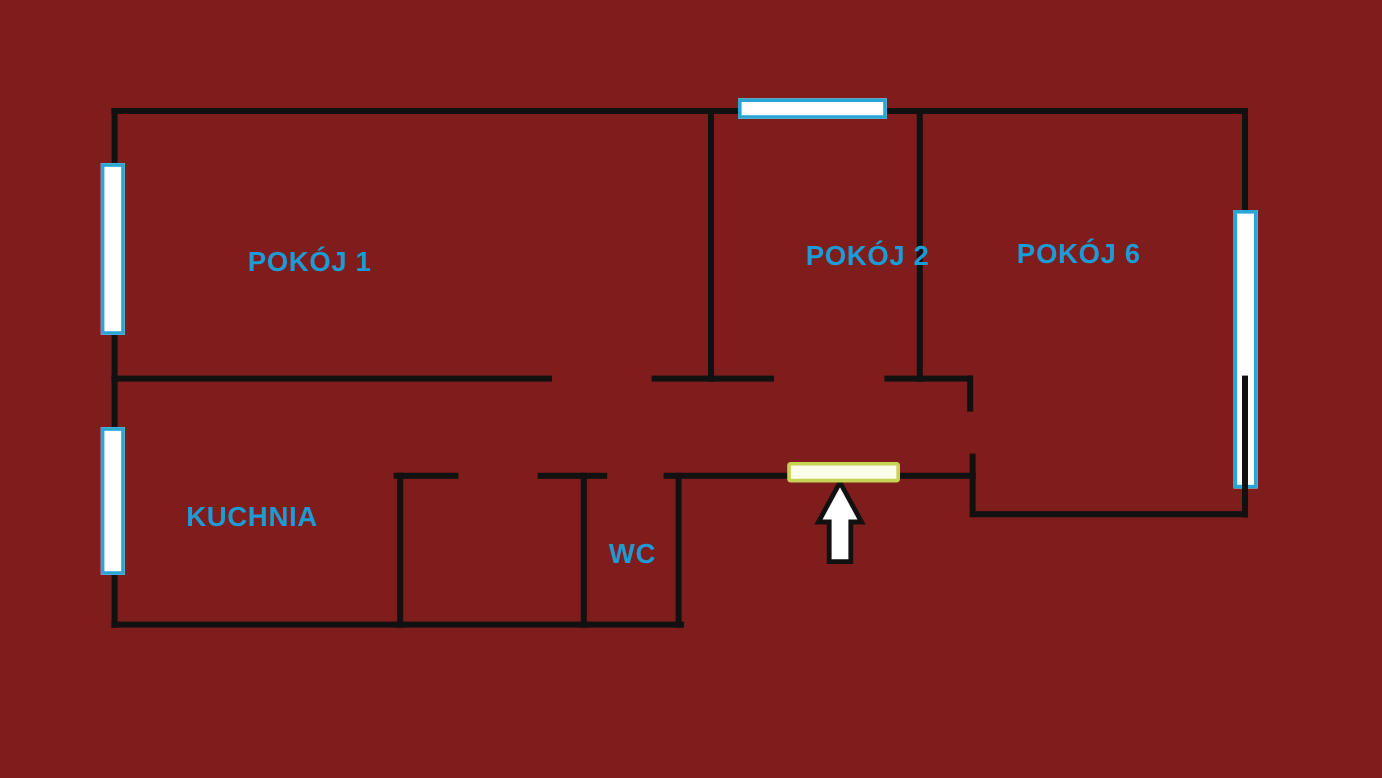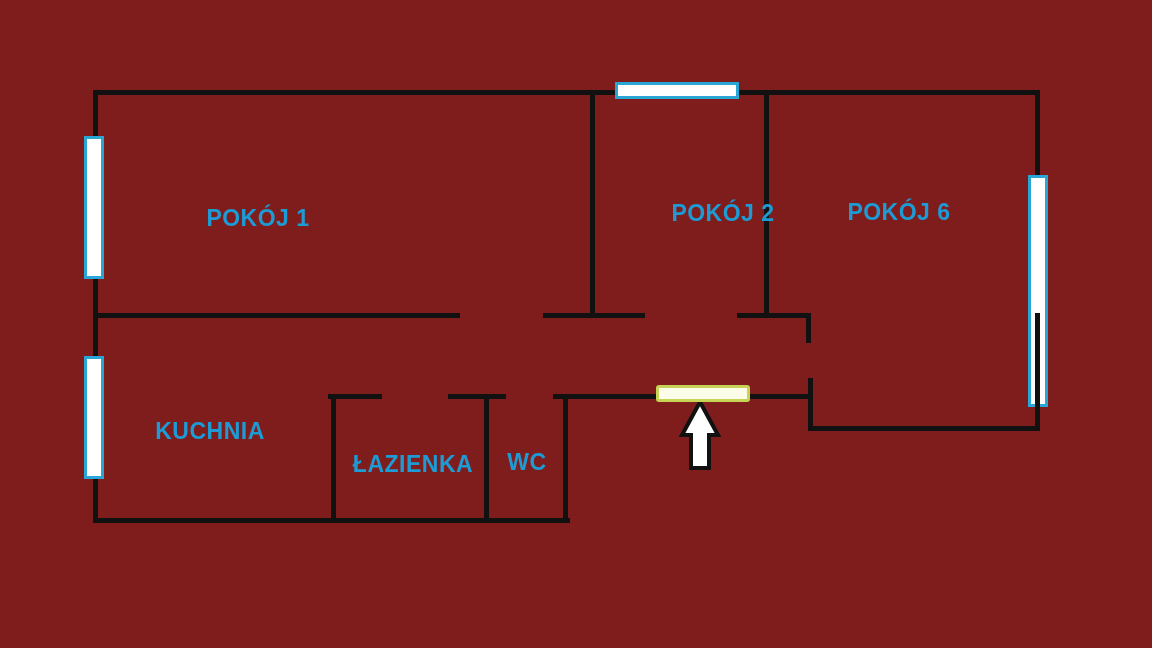--- a/index.html
+++ b/index.html
@@ -95,16 +95,15 @@
   <div class="door" style="left:656px; top:385px; width:94px; height:17px;"></div>
 
   <svg class="arrow" style="left:675px; top:396px;" width="50" height="78" viewBox="0 0 50 78">
     <polygon points="25,6 7,39 16,39 16,72 34,72 34,39 43,39" fill="#ffffff" stroke="#111111" stroke-width="4" stroke-linejoin="miter"></polygon>
   </svg>
 
   <div class="room-label" style="left:258px; top:218px;">POKÓJ 1</div>
   <div class="room-label" style="left:676px; top:213px;margin-left:47px;">POKÓJ 2</div>
   <div class="room-label" style="left:899px; top:212px;">POKÓJ 6</div>
   <div class="room-label" style="left:210px; top:431px;">KUCHNIA</div>
-  <div class="room-label" style="left:413px; top:464px;">ŁAZIENKA</div>
   <div class="room-label" style="left:527px; top:462px;text-align:right;">WC</div>
 
 </div>
 
 </body></html>

